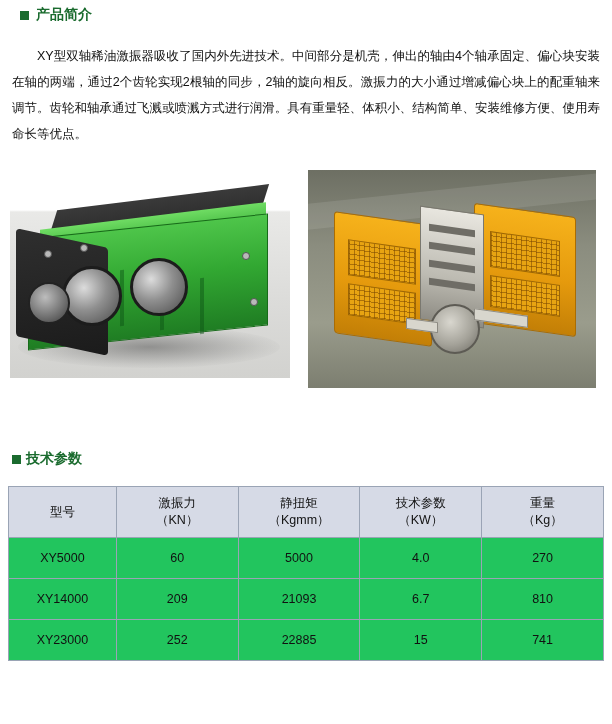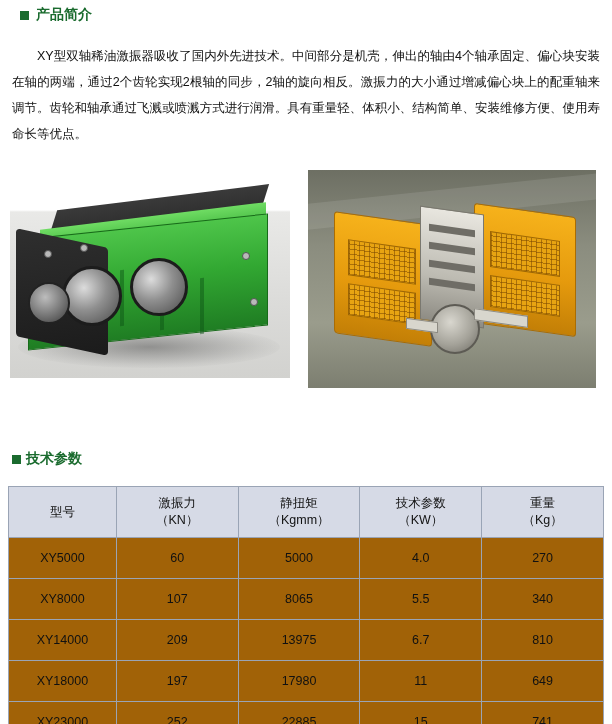--- a/index.html
+++ b/index.html
@@ -255,21 +255,21 @@
   }
   table.specs thead th {
     background: #d6dae6;
     height: 48px;
     font-weight: normal;
     line-height: 17px;
     font-size: 12.5px;
   }
   table.specs tbody td {
     height: 38px;
-    background: #a16207;
+    background: #22c55e;
     font-size: 12.5px;
   }
   table.specs col.c0 { width: 108px; }
   table.specs col.c1 { width: 122px; }
   table.specs col.c2 { width: 122px; }
   table.specs col.c3 { width: 122px; }
   table.specs col.c4 { width: 122px; }
 </style>
 </head>
 <body>
@@ -366,39 +366,25 @@
       </thead>
       <tbody>
         <tr>
           <td>XY5000</td>
           <td>60</td>
           <td>5000</td>
           <td>4.0</td>
           <td>270</td>
         </tr>
         <tr>
-          <td>XY8000</td>
-          <td>107</td>
-          <td>8065</td>
-          <td>5.5</td>
-          <td>340</td>
-        </tr>
-        <tr>
           <td>XY14000</td>
           <td>209</td>
-          <td>13975</td>
+          <td>21093</td>
           <td>6.7</td>
           <td>810</td>
-        </tr>
-        <tr>
-          <td>XY18000</td>
-          <td>197</td>
-          <td>17980</td>
-          <td>11</td>
-          <td>649</td>
         </tr>
         <tr>
           <td>XY23000</td>
           <td>252</td>
           <td>22885</td>
           <td>15</td>
           <td>741</td>
         </tr>
       </tbody>
     </table>

